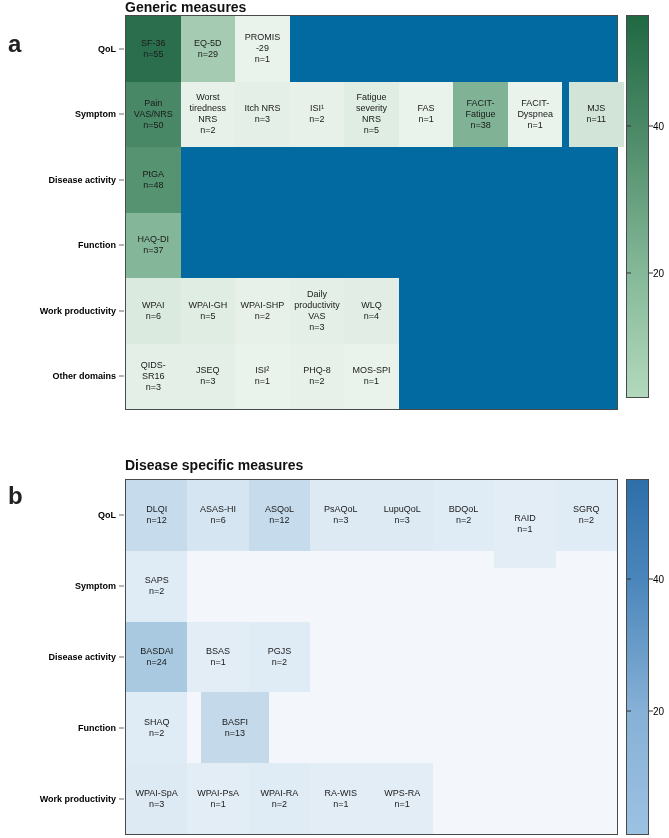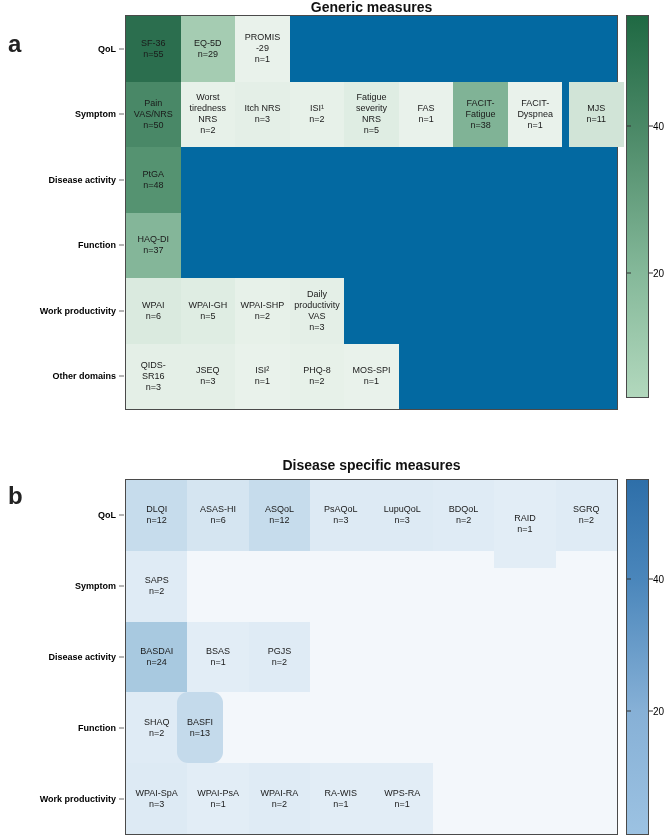--- a/index.html
+++ b/index.html
@@ -1,18 +1,18 @@
 <!DOCTYPE html>
 <html><head>
 <meta charset="utf-8">
 <style>
   html,body{margin:0;padding:0;background:#fff;}
   #fig{position:relative;width:669px;height:838px;background:#ffffff;
        font-family:"Liberation Sans", sans-serif;overflow:hidden;}
-  .title{position:absolute;left:125px;width:493px;text-align:center;
+  .title{position:absolute;left:125px;width:493px;text-align:left;
          font-size:14px;font-weight:bold;color:#111;line-height:15px;}
   #title-a{top:0px;}
   #title-b{top:458px;}
   .panel-letter{position:absolute;left:8px;font-size:24px;font-weight:bold;color:#222;line-height:24px;}
   #letter-a{top:32px;}
   #letter-b{top:484px;}
   .plot{position:absolute;border:1px solid #4a4a4a;box-sizing:border-box;}
   #plot-a{left:125px;top:15px;width:493px;height:395px;}
   #plot-b{left:125px;top:479px;width:493px;height:356px;}
   .cell{position:absolute;display:flex;align-items:center;justify-content:center;
@@ -73,20 +73,22 @@
       <div class="cell" style="left: 0px; top: 262px; width: 54.5556px; height: 65.5px; background: rgb(218, 234, 223);">WPAI
 n=6</div>
       <div class="cell" style="left: 54.5556px; top: 262px; width: 54.5556px; height: 65.5px; background: rgb(223, 237, 227);">WPAI-GH
 n=5</div>
       <div class="cell" style="left: 109.111px; top: 262px; width: 54.5556px; height: 65.5px; background: rgb(231, 241, 233);">WPAI-SHP
 n=2</div>
       <div class="cell" style="left: 163.667px; top: 262px; width: 54.5556px; height: 65.5px; background: rgb(228, 239, 231);">Daily
 productivity
 VAS
 n=3</div>
+      <div class="cell" style="left: 218.222px; top: 262px; width: 54.5556px; height: 65.5px; background: rgb(226, 238, 229);">WLQ
+n=4</div>
       <div class="cell" style="left: 0px; top: 327.5px; width: 54.5556px; height: 65.5px; background: rgb(228, 239, 231);">QIDS-
 SR16
 n=3</div>
       <div class="cell" style="left: 54.5556px; top: 327.5px; width: 54.5556px; height: 65.5px; background: rgb(228, 239, 231);">JSEQ
 n=3</div>
       <div class="cell" style="left: 109.111px; top: 327.5px; width: 54.5556px; height: 65.5px; background: rgb(233, 242, 235);">ISI²
 n=1</div>
       <div class="cell" style="left: 163.667px; top: 327.5px; width: 54.5556px; height: 65.5px; background: rgb(231, 241, 233);">PHQ-8
 n=2</div>
       <div class="cell" style="left: 218.222px; top: 327.5px; width: 54.5556px; height: 65.5px; background: rgb(233, 242, 235);">MOS-SPI
@@ -116,21 +118,21 @@
       <div class="cell" style="left: 0px; top: 70.8px; width: 61.375px; height: 70.8px; background: rgb(223, 235, 245);">SAPS
 n=2</div>
       <div class="cell" style="left: 0px; top: 141.6px; width: 61.375px; height: 70.8px; background: rgb(168, 201, 224);">BASDAI
 n=24</div>
       <div class="cell" style="left: 61.375px; top: 141.6px; width: 61.375px; height: 70.8px; background: rgb(226, 237, 246);">BSAS
 n=1</div>
       <div class="cell" style="left: 122.75px; top: 141.6px; width: 61.375px; height: 70.8px; background: rgb(223, 235, 245);">PGJS
 n=2</div>
       <div class="cell" style="left: 0px; top: 212.4px; width: 61.375px; height: 70.8px; background: rgb(223, 235, 245);">SHAQ
 n=2</div>
-      <div class="cell" style="left: 51px; top: 212.4px; width: 46px; height: 70.8px; background: rgb(196, 218, 235); border-radius: 11px;">BASFI
+      <div class="cell" style="left: 75px; top: 212.4px; width: 68px; height: 70.8px; background: rgb(196, 218, 235);">BASFI
 n=13</div>
       <div class="cell" style="left: 0px; top: 283.2px; width: 61.375px; height: 70.8px; background: rgb(221, 234, 244);">WPAI-SpA
 n=3</div>
       <div class="cell" style="left: 61.375px; top: 283.2px; width: 61.375px; height: 70.8px; background: rgb(226, 237, 246);">WPAI-PsA
 n=1</div>
       <div class="cell" style="left: 122.75px; top: 283.2px; width: 61.375px; height: 70.8px; background: rgb(223, 235, 245);">WPAI-RA
 n=2</div>
       <div class="cell" style="left: 184.125px; top: 283.2px; width: 61.375px; height: 70.8px; background: rgb(226, 237, 246);">RA-WIS
 n=1</div>
       <div class="cell" style="left: 245.5px; top: 283.2px; width: 61.375px; height: 70.8px; background: rgb(226, 237, 246);">WPS-RA

